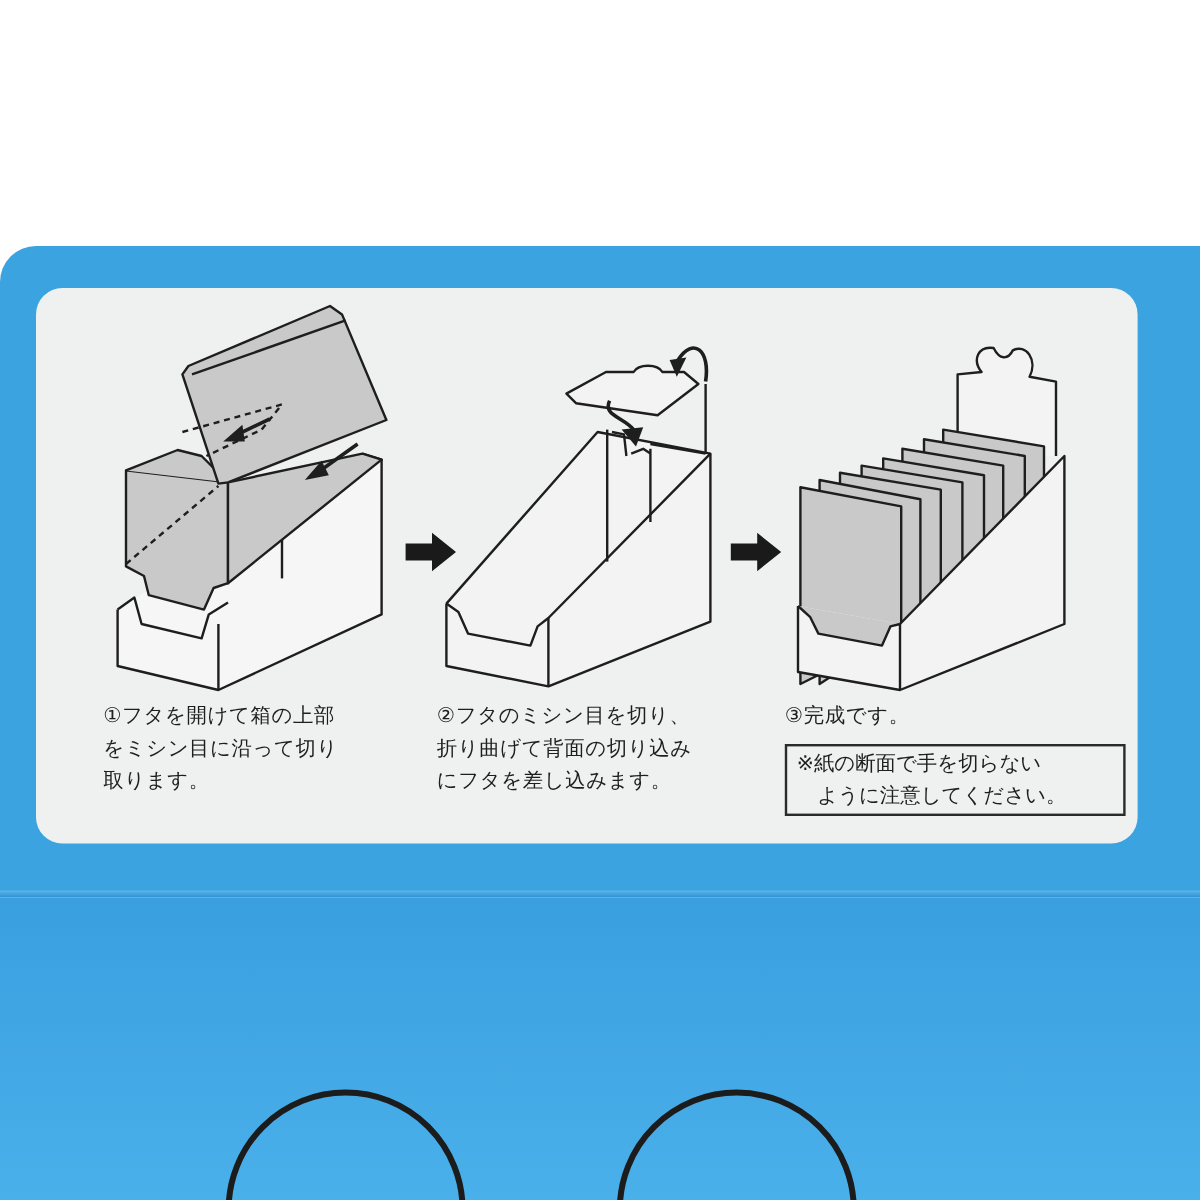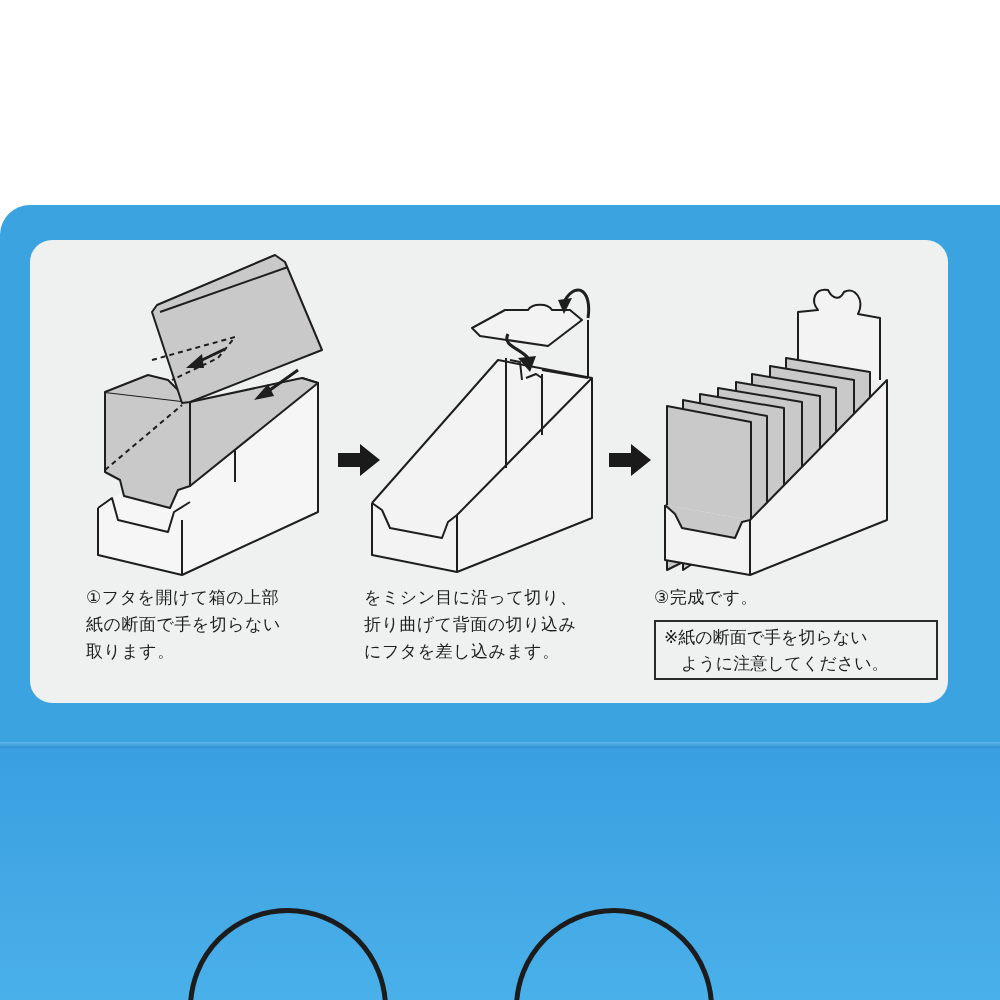--- a/index.html
+++ b/index.html
@@ -139,23 +139,23 @@
     <path d="M33 130 L117 146 L117 245 L33 300 Z" fill="#c9c9c9"></path>
     <path d="M17 136 L101 152 L101 258 L17 300 Z" fill="#c9c9c9"></path>
 
     <path d="M15 235 L15 290 L100 305 L237 250 L237 110 L100 250" fill="#f3f3f3"></path>
     <path d="M15 235 L25 244 L32 258 L85 268 L92 252 L100 250" fill="#c9c9c9"></path>
     <line x1="100" y1="250" x2="100" y2="305"></line>
   </g>
 </svg>
 
 <div class="step-text" style="left:86px;top:584px;">①フタを開けて箱の上部
-紙の断面で手を切らない
+をミシン目に沿って切り
 取ります。</div>
-<div class="step-text" style="left:364px;top:584px;">をミシン目に沿って切り、
+<div class="step-text" style="left:364px;top:584px;">②フタのミシン目を切り、
 折り曲げて背面の切り込み
 にフタを差し込みます。</div>
 <div class="step-text" style="left:654px;top:584px;">③完成です。</div>
 
 <div class="warning">※紙の断面で手を切らない
 　ように注意してください。</div>
 
 <div class="ring" style="left:188px;top:908px;width:200px;height:200px;"></div>
 <div class="ring" style="left:514px;top:908px;width:200px;height:200px;"></div>
 

